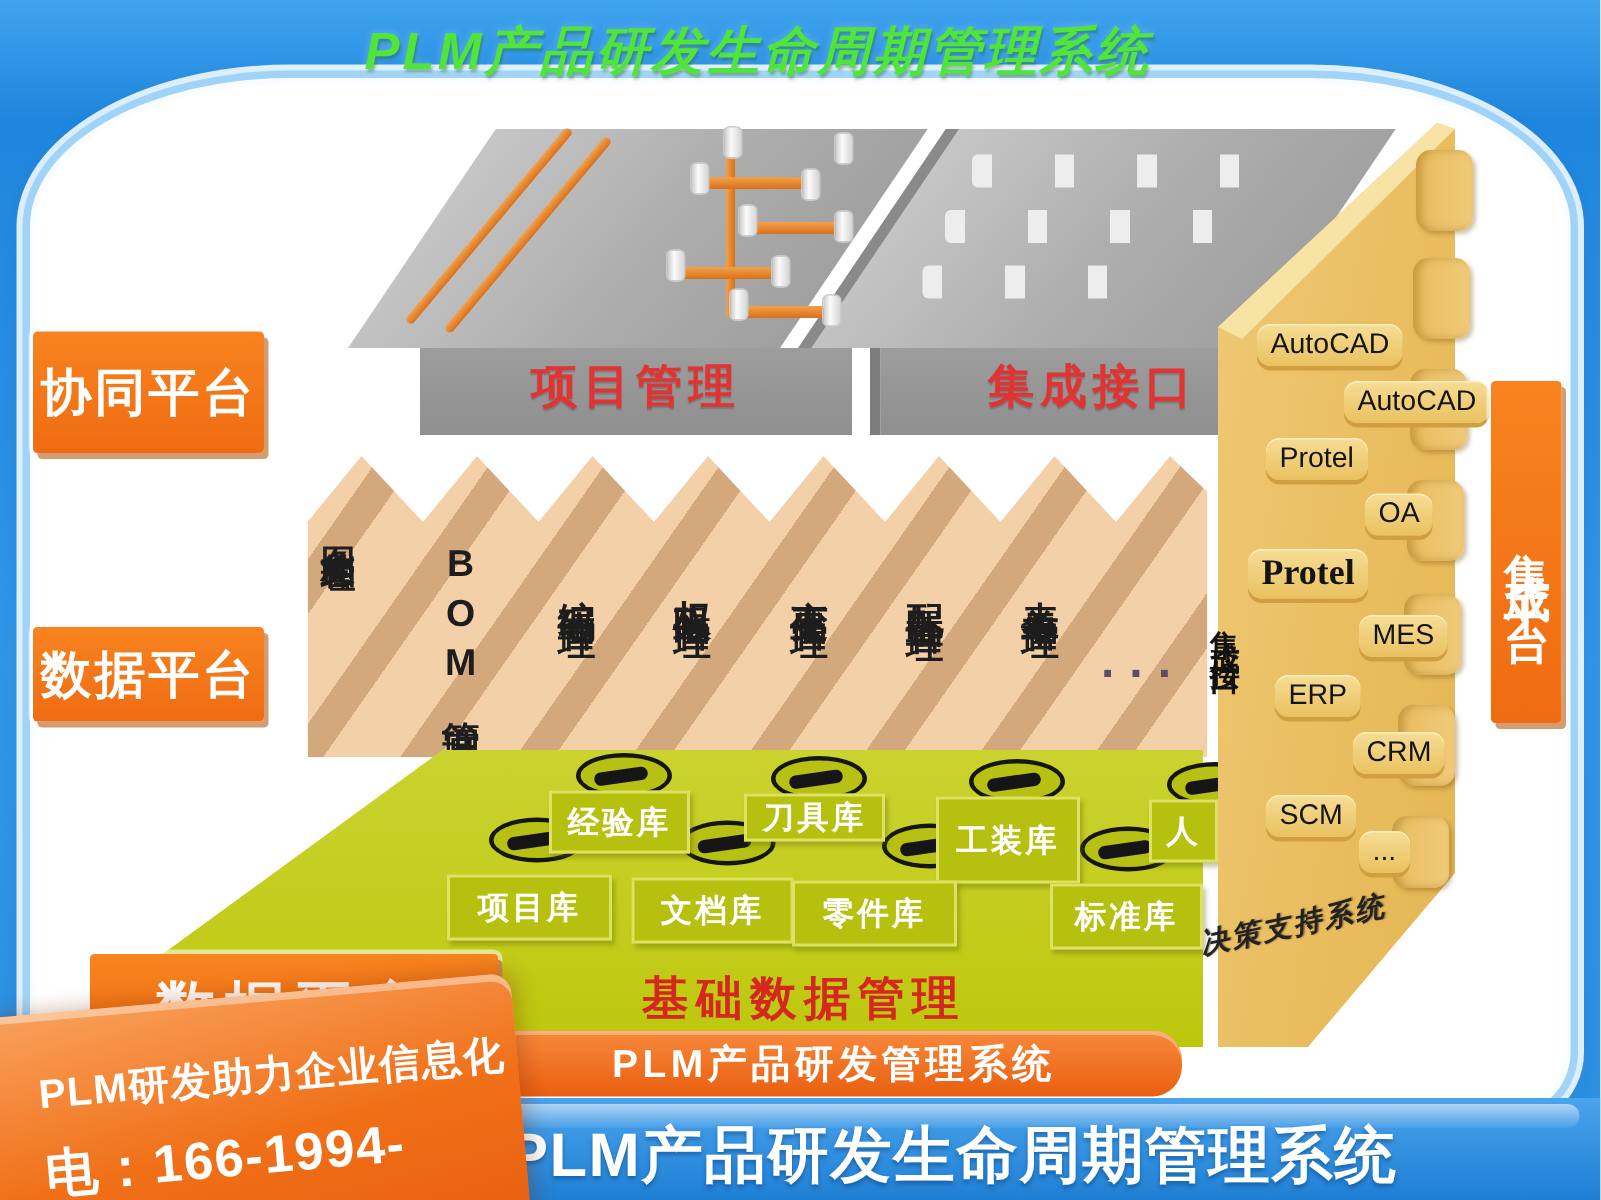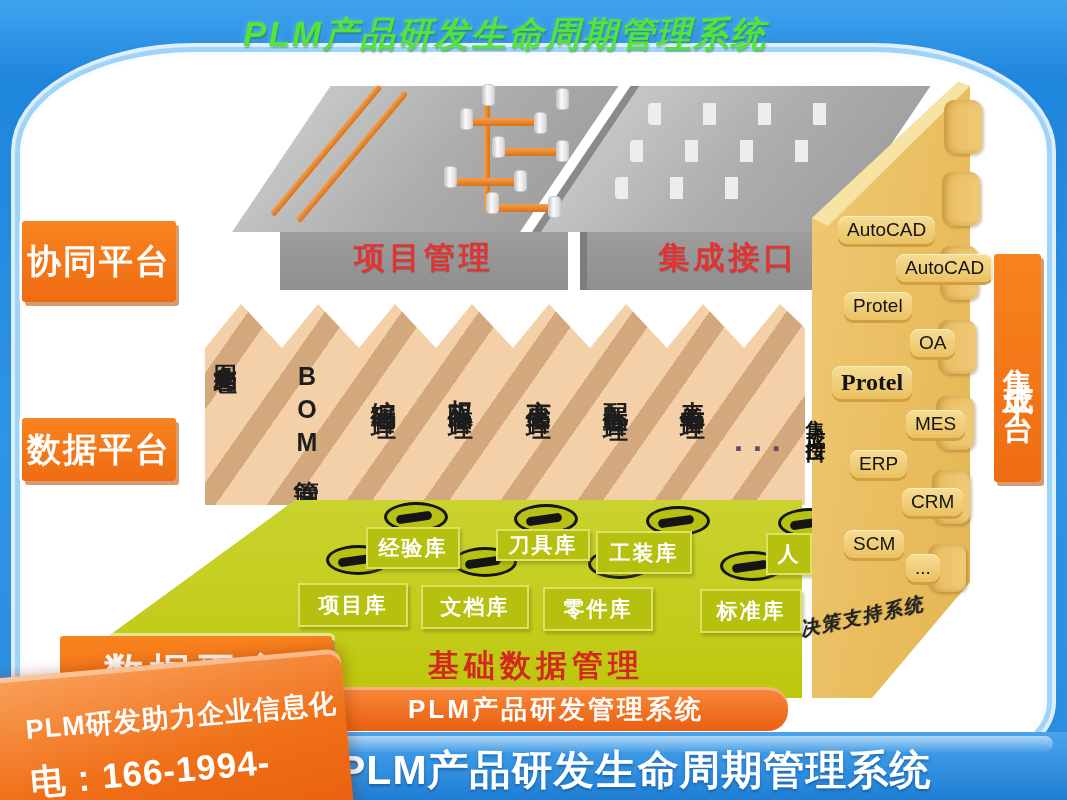--- a/index.html
+++ b/index.html
@@ -69,25 +69,25 @@
   
   .green{left:88px;top:500px;width:714px;height:198px;
          clip-path:polygon(207px 0,714px 0,714px 198px,4px 198px,4px 148px);
          background:linear-gradient(180deg,#cad32f 0%,#c2cb18 70%,#bcc70c 100%);}
   .green-title{left:428px;top:645px;font-size:31px;font-weight:700;color:#d4281e;letter-spacing:5px;}
   .gbox{background:#b6c00f;border:2px solid #dde265;color:#fff;font-weight:700;font-size:21px;
         display:flex;align-items:center;justify-content:center;letter-spacing:2px;
         box-shadow:2px 3px 3px rgba(90,100,0,.35);}
   .gb0{left:366px;top:527px;width:94px;height:42px;}
   .gb1x{left:496px;top:529px;width:94px;height:32px;}
-  .gb2x{left:596px;top:531px;width:96px;height:43px;}
+  .gb2x{left:624px;top:531px;width:96px;height:58px;}
   .gb3x{left:766px;top:533px;width:46px;height:42px;}
   .gf0{left:298px;top:583px;width:110px;height:44px;}
   .gf1{left:421px;top:585px;width:108px;height:44px;}
-  .gf2{left:543px;top:587px;width:110px;height:44px;}
+  .gf2{left:528px;top:587px;width:110px;height:44px;}
   .gf3{left:700px;top:589px;width:102px;height:44px;}
   .db{width:64px;height:30px;}
   .db::before{content:'';position:absolute;inset:0;background:#b7c113;border:3px solid #151515;border-radius:50%;}
   .db::after{content:'';position:absolute;left:12px;top:11px;width:36px;height:9px;border-radius:5px;
              background:#151515;transform:rotate(-8deg);}
   .c1{left:384px;top:502px;} .c2{left:514px;top:504px;} .c3{left:646px;top:506px;} .c4{left:778px;top:508px;}
   .c5{left:326px;top:545px;} .c6{left:453px;top:547px;} .c7{left:588px;top:549px;} .c8{left:720px;top:551px;}
 
   
   .side-label{background:linear-gradient(#f8831f,#ef6c12);color:#fff;font-weight:800;

